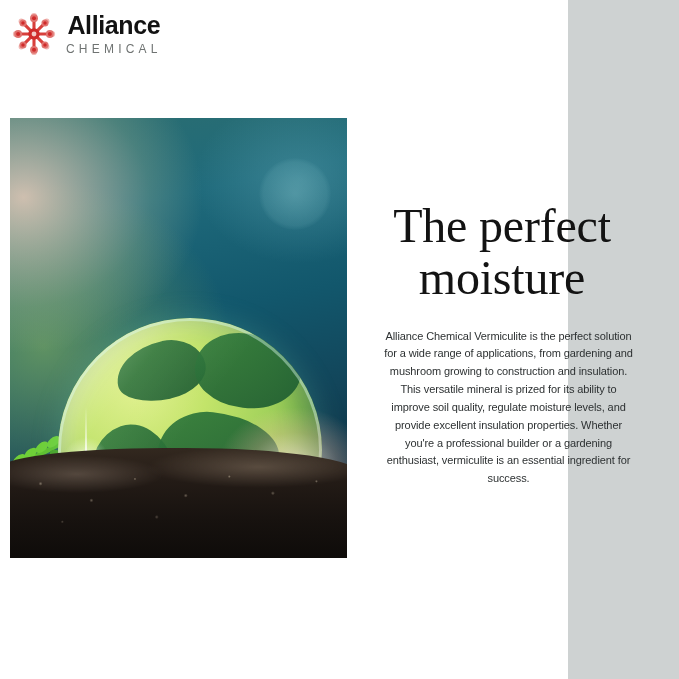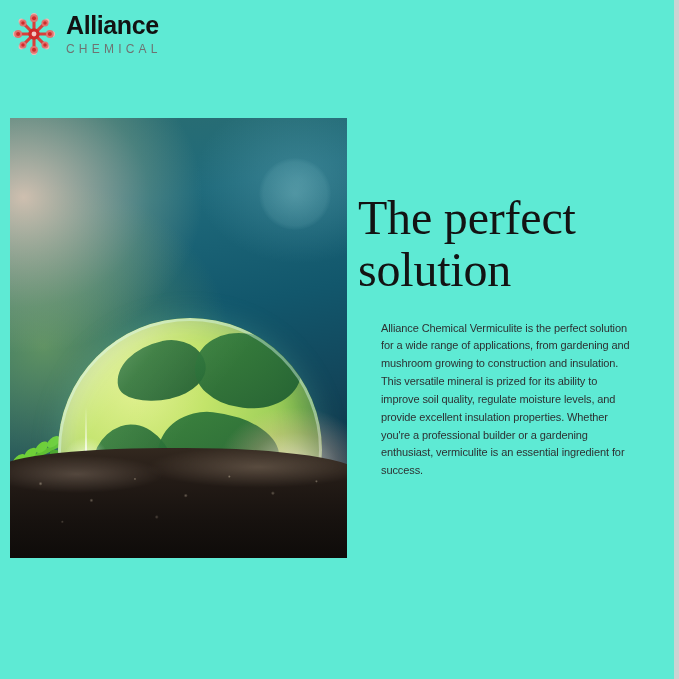--- a/index.html
+++ b/index.html
@@ -4,22 +4,23 @@
 <style>
   * { margin:0; padding:0; box-sizing:border-box; }
   html, body {
     width:679px; height:679px;
     background:#ced2d2;
     font-family:"Liberation Sans", sans-serif;
     overflow:hidden;
   }
   .page {
     position:relative;
-    width:674px; height:679px;
-    background:#5eead4;
+    width:568px; height:679px;
+    background:#ffffff;
+    text-align:center;
   }
 
   
   .brand {
     position:absolute;
     left:12px; top:12px;
     display:flex; align-items:center; gap:10px;
   }
   .brand-mark { width:44px; height:44px; display:block; flex:0 0 auto; }
   .brand-words { display:flex; flex-direction:column; justify-content:center; }
@@ -132,21 +133,21 @@
     background:radial-gradient(ellipse,rgba(255,230,215,.75),rgba(255,190,170,.28) 42%,rgba(255,255,255,0) 72%);
     pointer-events:none;
   }
   .fern { position:absolute; }
   .fern-l { left:-8px; bottom:86px; width:126px; height:56px; transform:rotate(-8deg); }
   .fern-r { right:-6px; bottom:74px; width:118px; height:62px; transform:rotate(9deg) scaleX(-1); }
 
   
   .copy {
     position:absolute;
-    left:358px; top:192px;
+    left:358px; top:200px;
     width:288px;
   }
   .headline {
     font-family:"Liberation Serif", serif;
     font-size:48px; line-height:1.08;
     color:#131313; font-weight:normal;
     letter-spacing:-0.2px;
   }
   .body-copy {
     margin-top:24px; margin-left:23px;
@@ -272,18 +273,18 @@
     <div class="sunglow"></div>
     <div class="flare">
       <div class="flare-core"></div>
     </div>
     <div class="photo-soil"></div>
   </div>
 
   <div class="copy">
     <h1 class="headline">
       <span>The perfect</span><br>
-      <span>solution</span>
+      <span>moisture</span>
     </h1>
     <p class="body-copy">Alliance Chemical Vermiculite is the perfect solution for a wide range of applications, from gardening and mushroom growing to construction and insulation. This versatile mineral is prized for its ability to improve soil quality, regulate moisture levels, and provide excellent insulation properties. Whether you're a professional builder or a gardening enthusiast, vermiculite is an essential ingredient for success.</p>
   </div>
 
 </div>
 
 </body></html>

